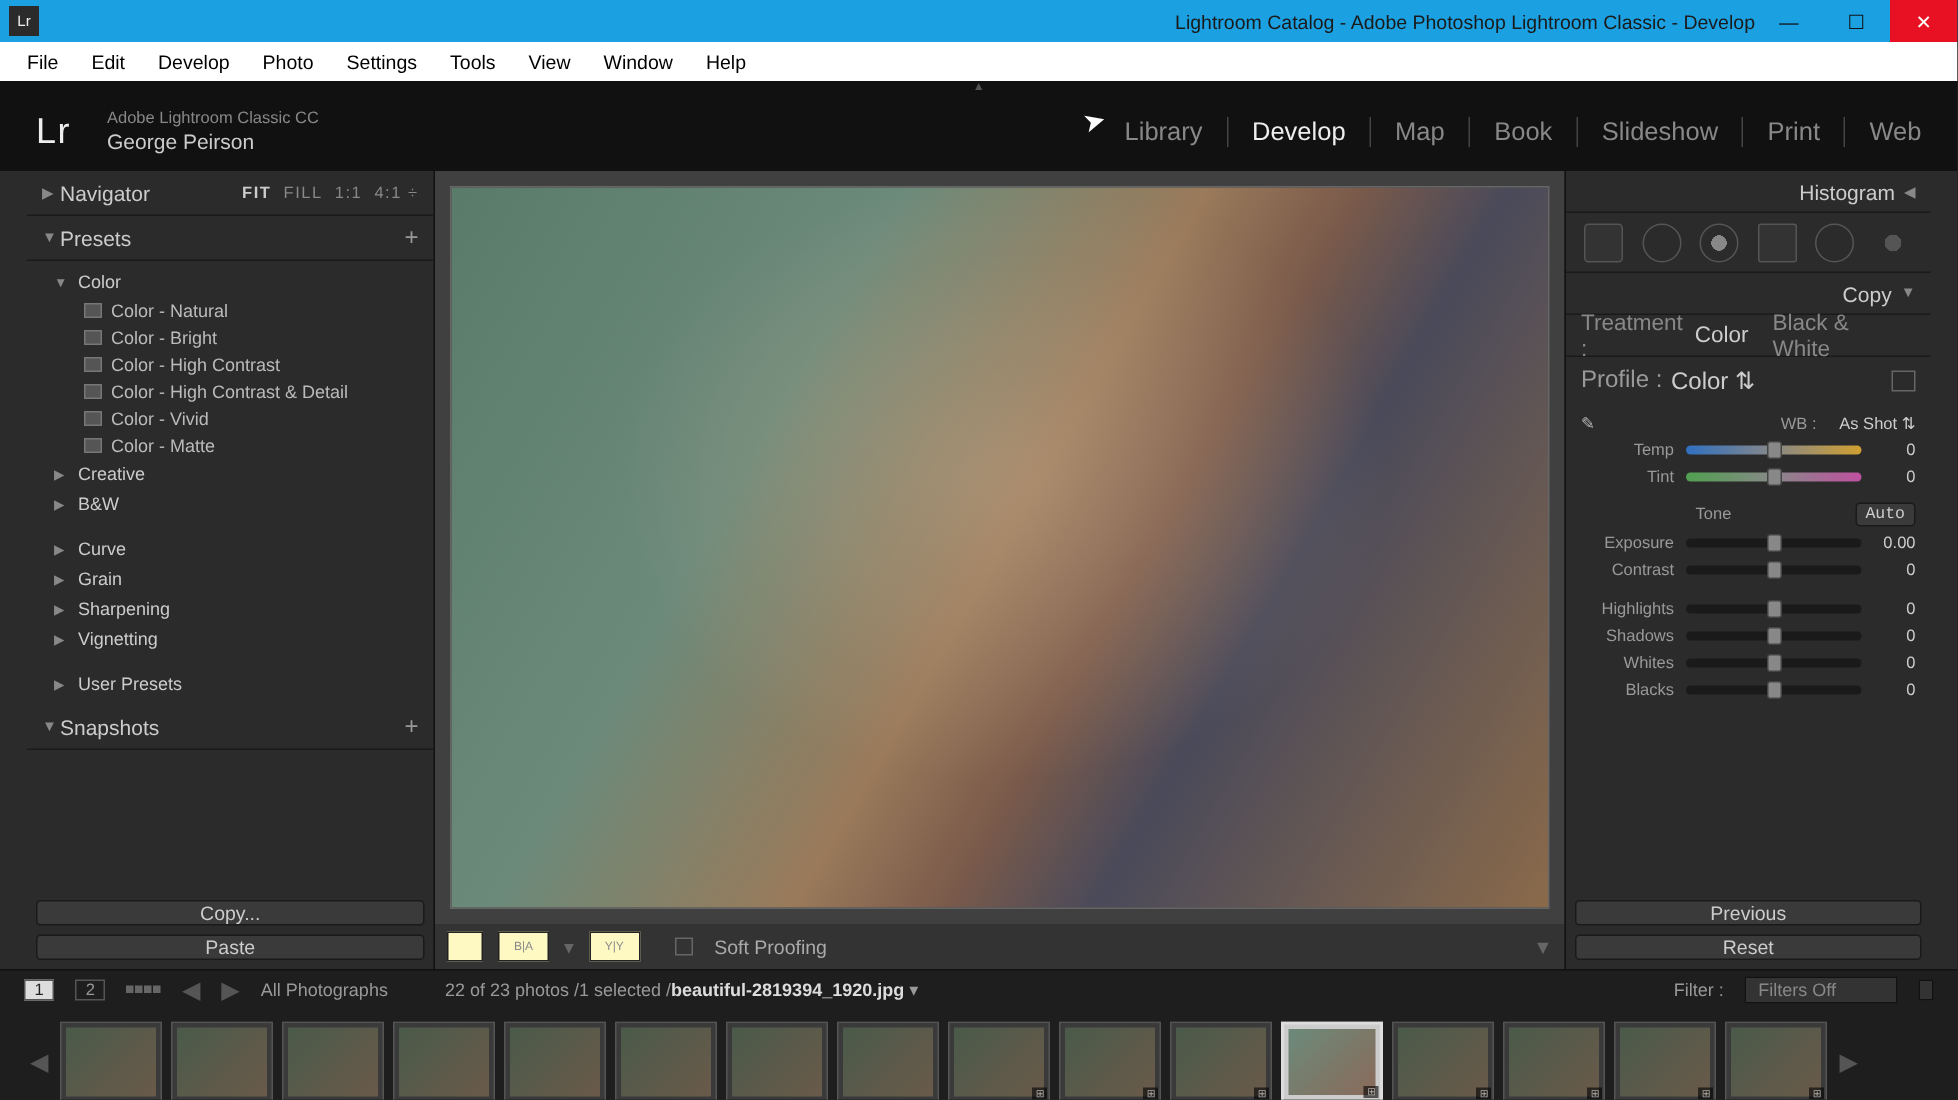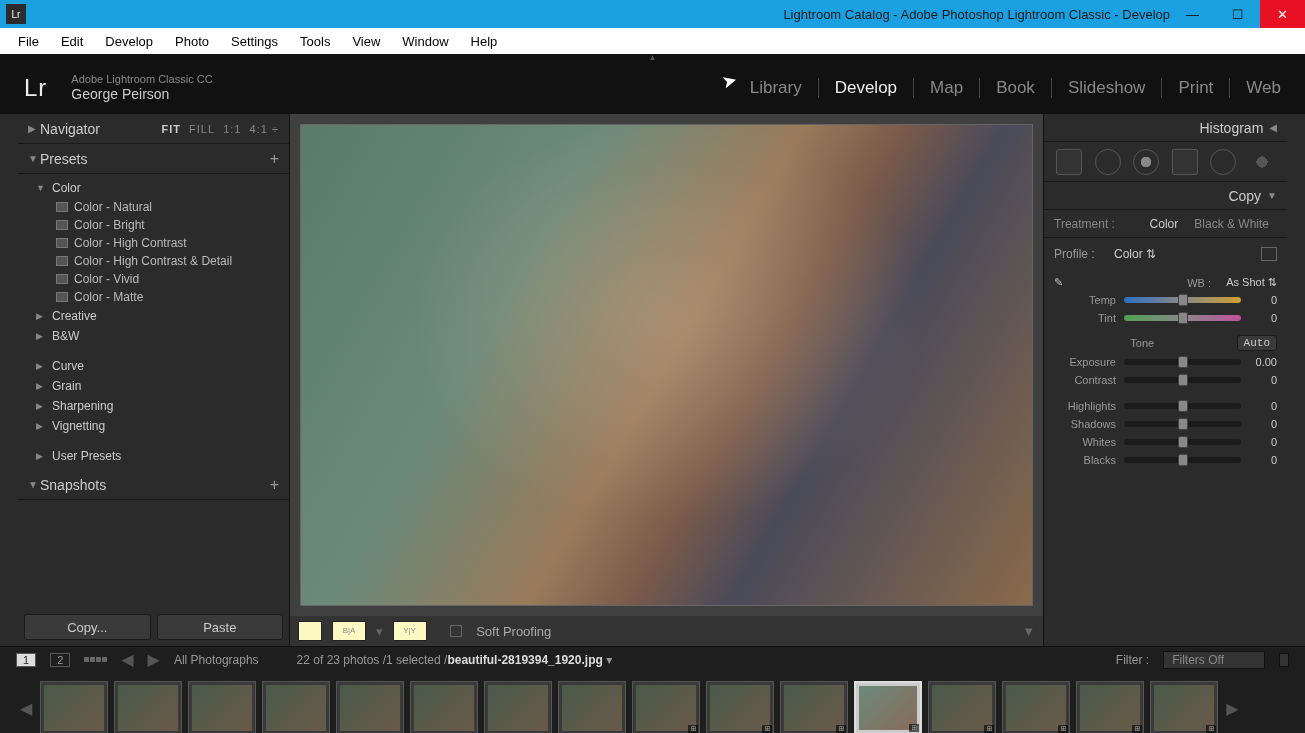--- a/index.html
+++ b/index.html
@@ -42,44 +42,44 @@
 .panel-head .opts { color:#888; font-size:11px; letter-spacing:1px; }
 .panel-head .opts b { color:#ccc; }
 .panel-head .plus { color:#999; font-size:16px; }
 
 .preset-tree { padding:4px 0 4px 18px; font-size:12px; color:#bbb; }
 .preset-group { display:flex; align-items:center; gap:6px; padding:3px 0; color:#ccc;}
 .preset-group .tri { font-size:9px; color:#888; width:10px; display:inline-block;}
 .preset-item { display:flex; align-items:center; gap:6px; padding:2px 0 2px 20px; color:#bbb;}
 .preset-item .swatch { width:12px; height:10px; background:#555; border:1px solid #777; flex-shrink:0;}
 
-.btn-row { display:flex; gap:6px; padding:6px; }
+.btn-row { display:flex; gap:6px; padding:6px;flex-direction:column; }
 .pbtn { flex:1; height:26px; background:#3a3a3a; border:1px solid #1a1a1a; color:#ccc; font-size:13px; border-radius:3px; display:flex; align-items:center; justify-content:center;}
 
 
 .image-wrap { flex:1; padding:10px; background:#404040; display:flex; align-items:center; justify-content:center; }
 .image-placeholder { width:100%; height:100%; background:linear-gradient(120deg,#5a7a6a 0%, #6b8a7a 30%, #9a7a5a 50%, #7a5a4a 60%, #4a4a5a 70%, #8a6a4a 100%); border:1px solid #666; position:relative;}
 .image-placeholder::after{ content:""; position:absolute; inset:0; background:radial-gradient(ellipse at 50% 40%, rgba(200,170,140,.4), transparent 50%);}
 .toolbar { height:30px; background:#333; display:flex; align-items:center; padding:0 8px; gap:10px; font-size:13px; color:#aaa;}
 .toolbar .tbtn { width:24px; height:20px; background:#fef9c3; border:1px solid #222;}
 .toolbar .sep{ color:#666;}
 .toolbar .chk{ width:12px;height:12px;border:1px solid #666;display:inline-block; margin-right:4px;}
 
 
 .rpanel-head { display:flex; align-items:center; justify-content:flex-end; height:28px; padding:0 10px; color:#ccc; font-size:14px; border-bottom:1px solid #1a1a1a; gap:6px;}
 .rpanel-head .tri { font-size:10px; color:#888;}
 .tool-row { display:flex; align-items:center; justify-content:space-around; height:40px; border-bottom:1px solid #1a1a1a; padding:0 6px;}
 .tool-icon { width:26px; height:26px; border:1px solid #555; border-radius:50%; }
 .tool-icon.sq { border-radius:3px; background:#333;}
 .tool-icon.filled { background:radial-gradient(circle,#888 30%, transparent 31%);}
-.treat-row { display:flex; align-items:center; height:28px; padding:0 10px; font-size:12px; color:#888; border-bottom:1px solid #1a1a1a;}
+.treat-row { display:flex; align-items:center; height:28px; padding:0 10px; font-size:15px; color:#888; border-bottom:1px solid #1a1a1a;}
 .treat-row .lbl{flex:1;}
 .treat-row .opt{padding:0 8px;}
 .treat-row .opt.active{color:#ccc;}
-.prof-row { display:flex; align-items:center; height:32px; padding:0 10px; font-size:12px; color:#999;}
+.prof-row { display:flex; align-items:center; height:32px; padding:0 10px; font-size:16px; color:#999;}
 .prof-row .lbl{flex-basis:60px;}
 .prof-row .val{ color:#ccc;}
 .prof-row .grid{margin-left:auto; width:16px;height:14px; border:1px solid #666;}
 .wb-row { display:flex; align-items:center; padding:2px 10px; font-size:11px; gap:6px; }
 .wb-row .dropper { width:18px; color:#bbb;}
 .wb-row .lbl { flex:1; text-align:right; color:#999;}
 .wb-row .val { width:60px; text-align:right; color:#ccc;}
 .wb-row.section .lbl{ text-align:center;}
 .wb-row.section .val{ background:#3a3a3a; border:1px solid #1a1a1a; border-radius:3px; padding:1px 6px;  width:auto;font-family:Liberation Mono, monospace;}
 .slider-row { display:flex; align-items:center; padding:3px 10px; font-size:11px; color:#999;}
@@ -352,20 +352,24 @@
         </div>
         <div class="slider-row">
           <span class="lbl">Blacks</span>
           <div class="slider s-gray">
             <div class="handle"></div>
           </div>
           <span class="num">0</span>
         </div>
       </div>
     <div style="flex:1"></div>
+    <div class="btn-row">
+      <div class="pbtn">Previous</div>
+      <div class="pbtn">Reset</div>
+    </div>
   </div>
 </div>
 
 <div class="filmstrip-hdr">
   <span class="boxnum active">1</span>
   <span class="boxnum">2</span>
   <span class="grid-ic">
       <span></span>
       <span></span>
       <span></span>

